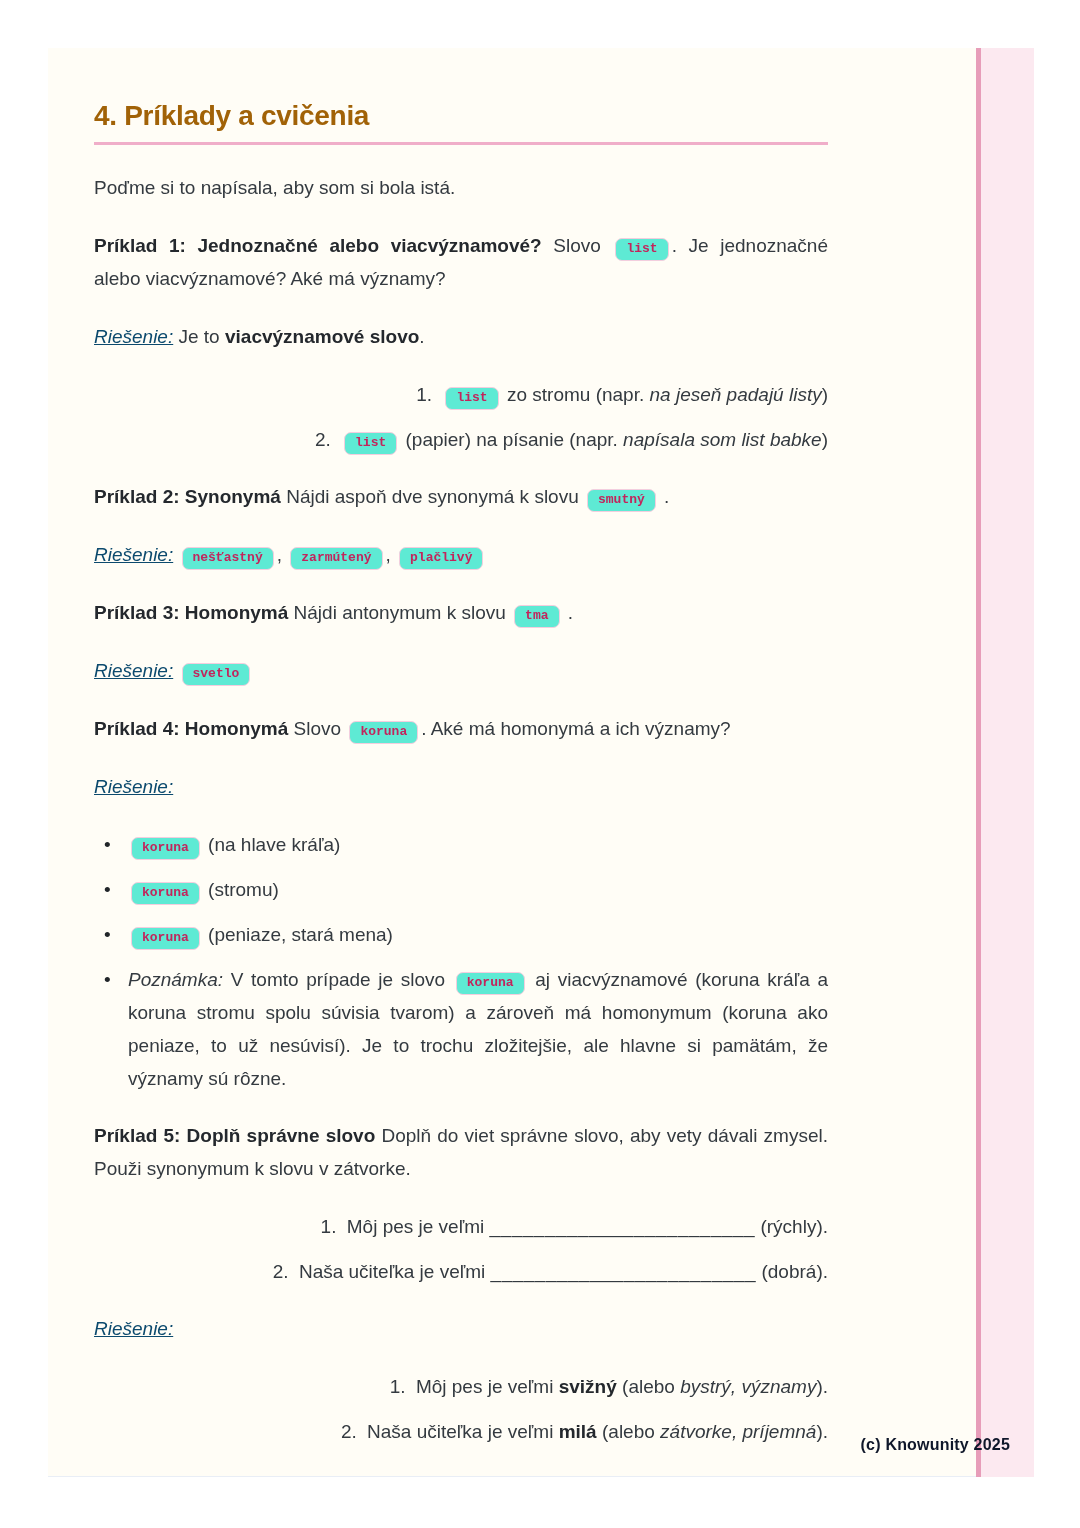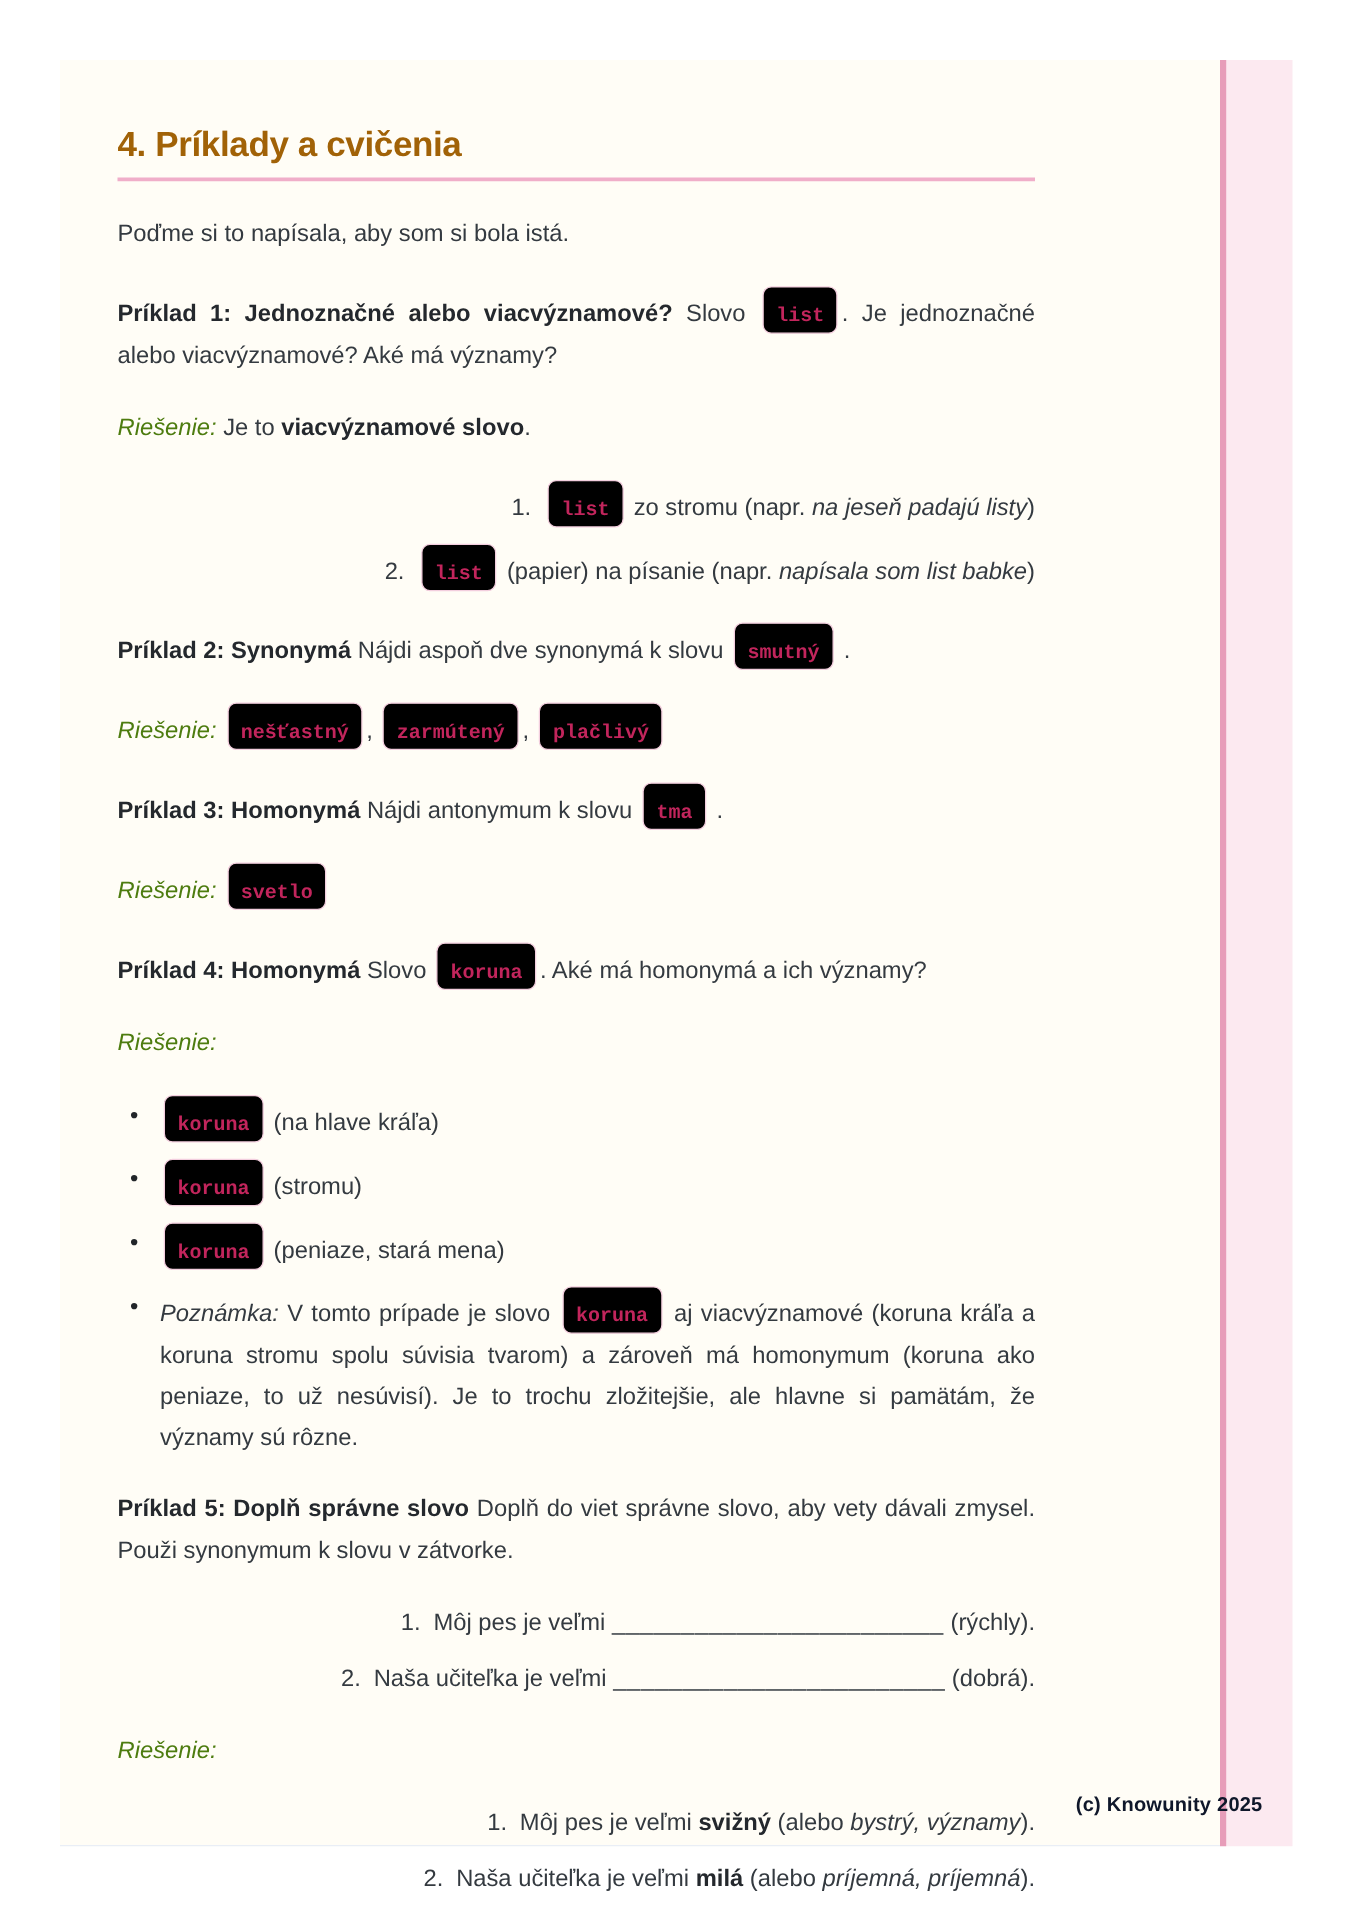--- a/index.html
+++ b/index.html
@@ -38,30 +38,30 @@
     margin: 0 0 9px 0;
     font-size: 28px; line-height: 1.2;
     font-weight: 700; letter-spacing: -0.3px;
     color: #a16207;
   }
   .rule { height: 3px; background: #f0aec9; margin: 0 0 26px 0; }
   p { margin: 0 0 25px 0; font-size: 19px; line-height: 33px; }
   .justify { text-align: justify; }
   b { font-weight: 700; color: #24282d; }
   i { font-style: italic; }
-  .sol-label { font-style: italic; color: #4d7c0f; }
+  .sol-label { font-style: italic; color: #0c4a6e; text-decoration: underline; }
   .chip {
     display: inline-block;
     font-family: "Liberation Mono", "DejaVu Sans Mono", monospace;
-    font-size: 16px; font-weight: 700; line-height: 1.25;
+    font-size: 13px; font-weight: 700; line-height: 1.25;
     color: #c2255c;
-    background: #000000;
+    background: #5eead4;
     border: 1.5px solid #f3cede;
     border-radius: 7px;
-    padding: 13px 10px 3px 10px;
+    padding: 2px 10px 3px 10px;
     margin: 0 3px;
     vertical-align: baseline;
     white-space: nowrap;
   }
   .olist { margin: 0 0 24px 0; padding-left: 8px; text-align: right; }
   .li { font-size: 19px; line-height: 33px; margin: 0 0 12px 0; }
   .li:last-child { margin-bottom: 0; }
   .num { margin-right: 5px; }
   .ulist { margin: 0 0 24px 0; padding-left: 10px; }
   .bullet-row { display: flex; gap: 12px; font-size: 19px; line-height: 33px; margin: 0 0 12px 0; }
@@ -180,21 +180,21 @@
         <div class="li"><span class="num">1.</span>
           <span>Môj pes je veľmi</span>
           <b>svižný</b>
           <span>(alebo</span>
           <i>bystrý,</i>
           <i>významy</i><span>).</span></div>
         <div class="li"><span class="num">2.</span>
           <span>Naša učiteľka je veľmi</span>
           <b>milá</b>
           <span>(alebo</span>
-          <i>príjemná,</i>
+          <i>zátvorke,</i>
           <i>príjemná</i><span>).</span></div>
       </div>
 
     </div>
   </div>
 </div>
 
 <div class="footer">(c) Knowunity 2025</div>
 
 </body></html>

